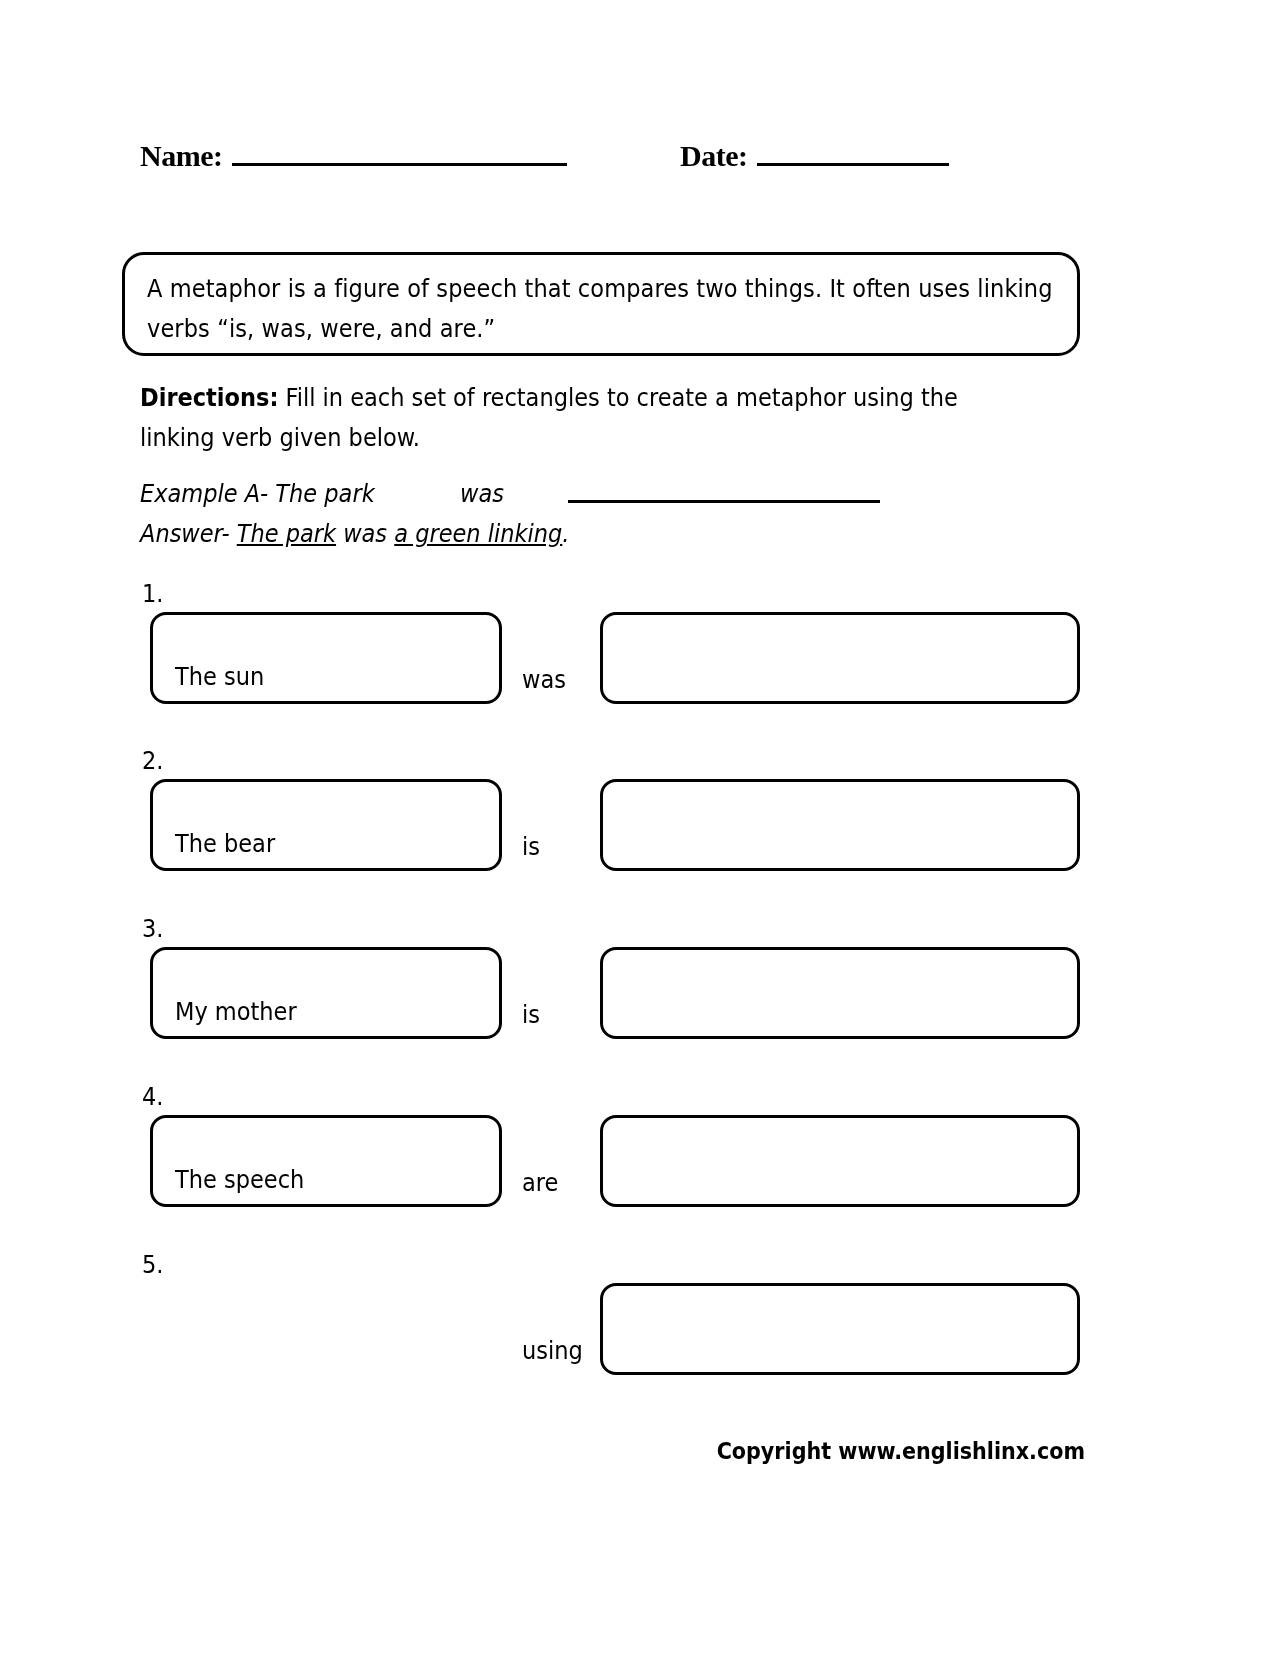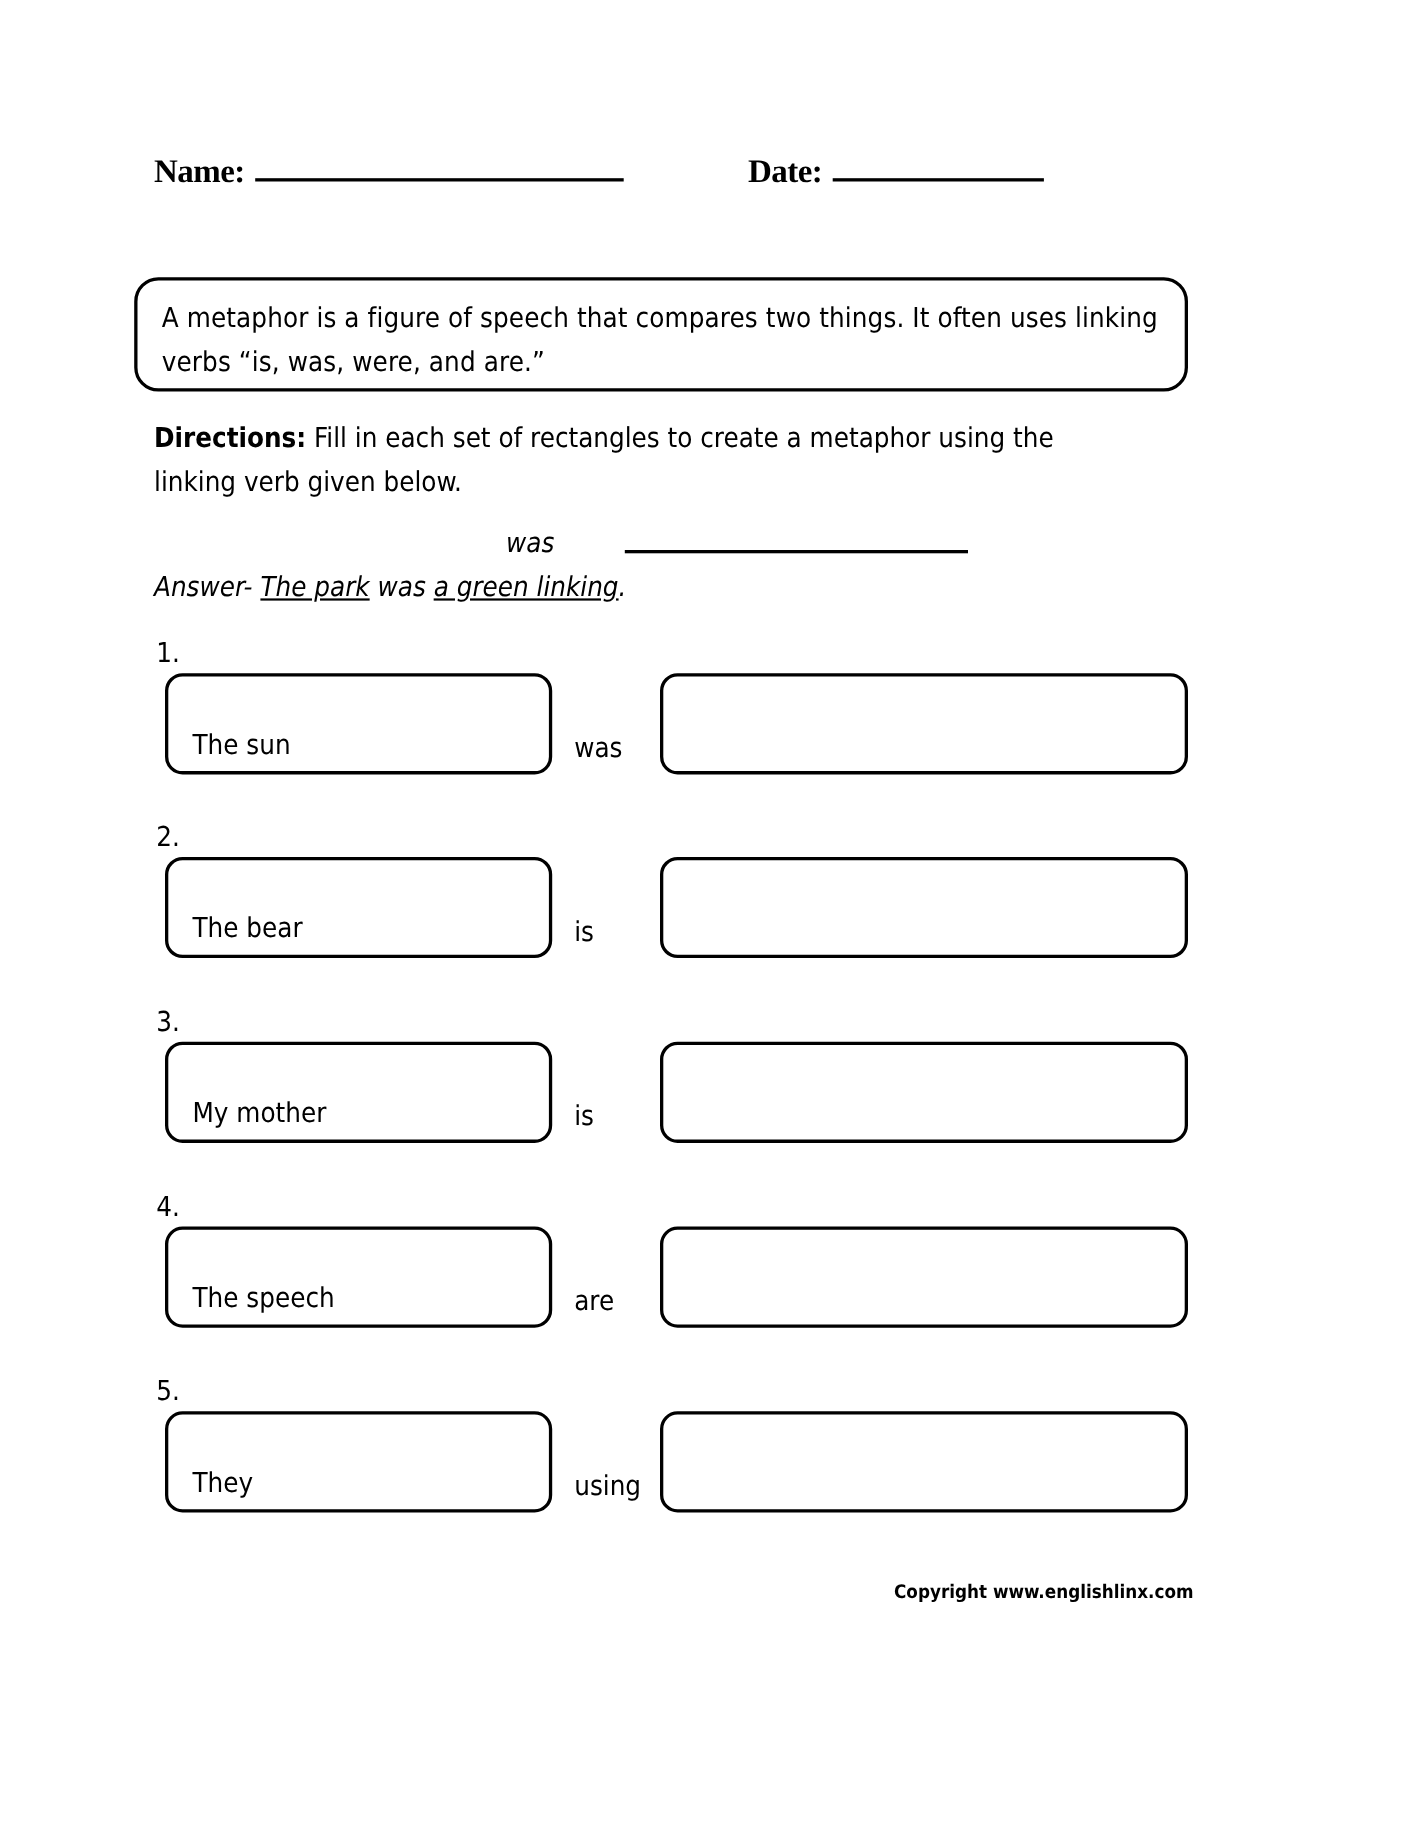--- a/index.html
+++ b/index.html
@@ -178,21 +178,21 @@
     white-space: nowrap;
   }
 
   
   .copyright {
     position: absolute;
     left: 0;
     top: 1438px;
     width: 1085px;
     text-align: right;
-    font-size: 17px;
+    font-size: 23px;
     font-weight: bold;
   }
 </style>
 </head>
 <body>
 
 <div class="page">
 
   <div class="header-row">
     <div class="field-group name">
@@ -209,20 +209,21 @@
   <div class="definition-box">
     <div class="definition-text">A metaphor is a figure of speech that compares two things. It often uses linking verbs “is, was, were, and are.”</div>
   </div>
 
   <div class="directions">
     <b>Directions:</b><span> Fill in each set of rectangles to create a metaphor using the linking verb given below.</span>
   </div>
 
   <div class="example-block">
     <div class="example-line">
+      <span class="ex-subject">Example A- The park</span>
       <span class="ex-verb">was</span>
       <span class="ex-rule"></span>
     </div>
     <div class="answer-line">
       <span>Answer- </span><span class="u">The park</span><span> was </span><span class="u">a green linking</span><span>.</span>
     </div>
   </div>
 
   <div class="question" style="top: 580px;">
     <div class="q-number">1.</div>
@@ -272,23 +273,20 @@
       <div class="q-verb">are</div>
       <div class="q-box blank">
         <span class="q-box-text"></span>
       </div>
     </div>
   </div>
 
   <div class="question" style="top: 1251px;">
     <div class="q-number">5.</div>
     <div class="q-row">
-      <div class="q-box subject">
-        <span class="q-box-text">They</span>
-      </div>
       <div class="q-verb">using</div>
       <div class="q-box blank">
         <span class="q-box-text"></span>
       </div>
     </div>
   </div>
 
   <div class="copyright">Copyright www.englishlinx.com</div>
 
 </div>

